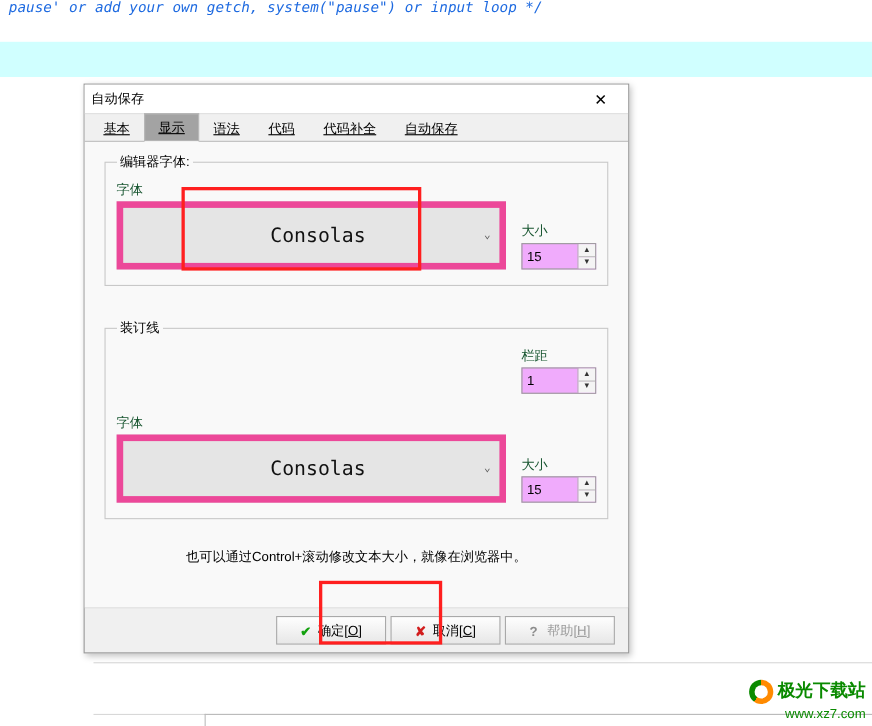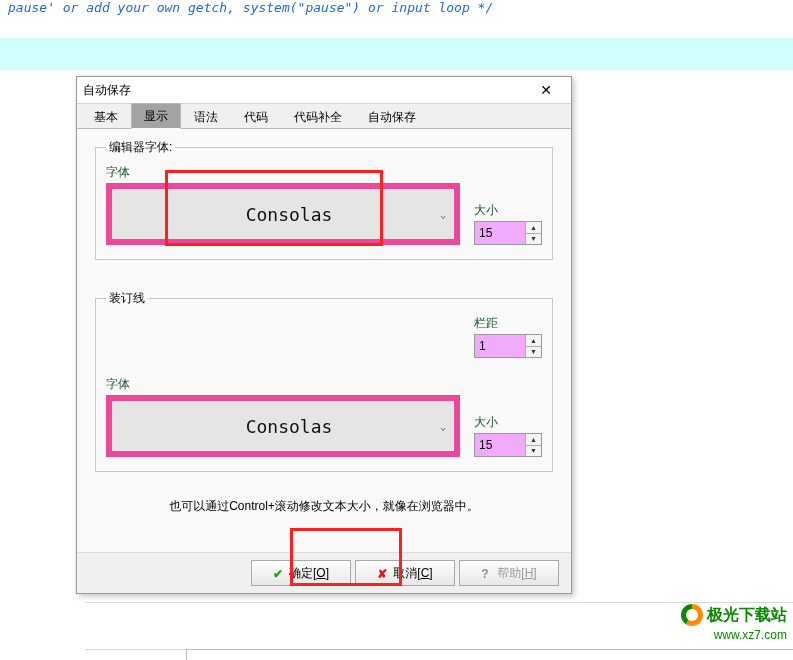--- a/index.html
+++ b/index.html
@@ -85,20 +85,21 @@
   }
 
   
   .tabbar {
     display: flex;
     align-items: flex-end;
     height: 24px;
     padding-left: 4px;
     background: #f0f0f0;
     border-bottom: 1px solid #b8b8b8;
+    text-decoration: underline;
   }
   .tab {
     padding: 4px 12px 3px 12px;
     font-size: 12px;
     color: #000;
     border: 1px solid transparent;
     border-bottom: none;
     margin-right: 0px;
     position: relative;
     top: 1px;
@@ -252,21 +253,21 @@
     position: absolute;
     border: 3px solid #ff1f1f;
     pointer-events: none;
     box-sizing: border-box;
   }
 
   
   .watermark{
     position:absolute;
     right:6px;
-    bottom:18px;
+    bottom:4px;
     text-align:right;
     line-height:1.1;
   }
   .wm-logo{
     display:inline-flex;
     align-items:center;
     gap:4px;
   }
   .wm-icon{
     width:22px;height:22px;border-radius:50%;

